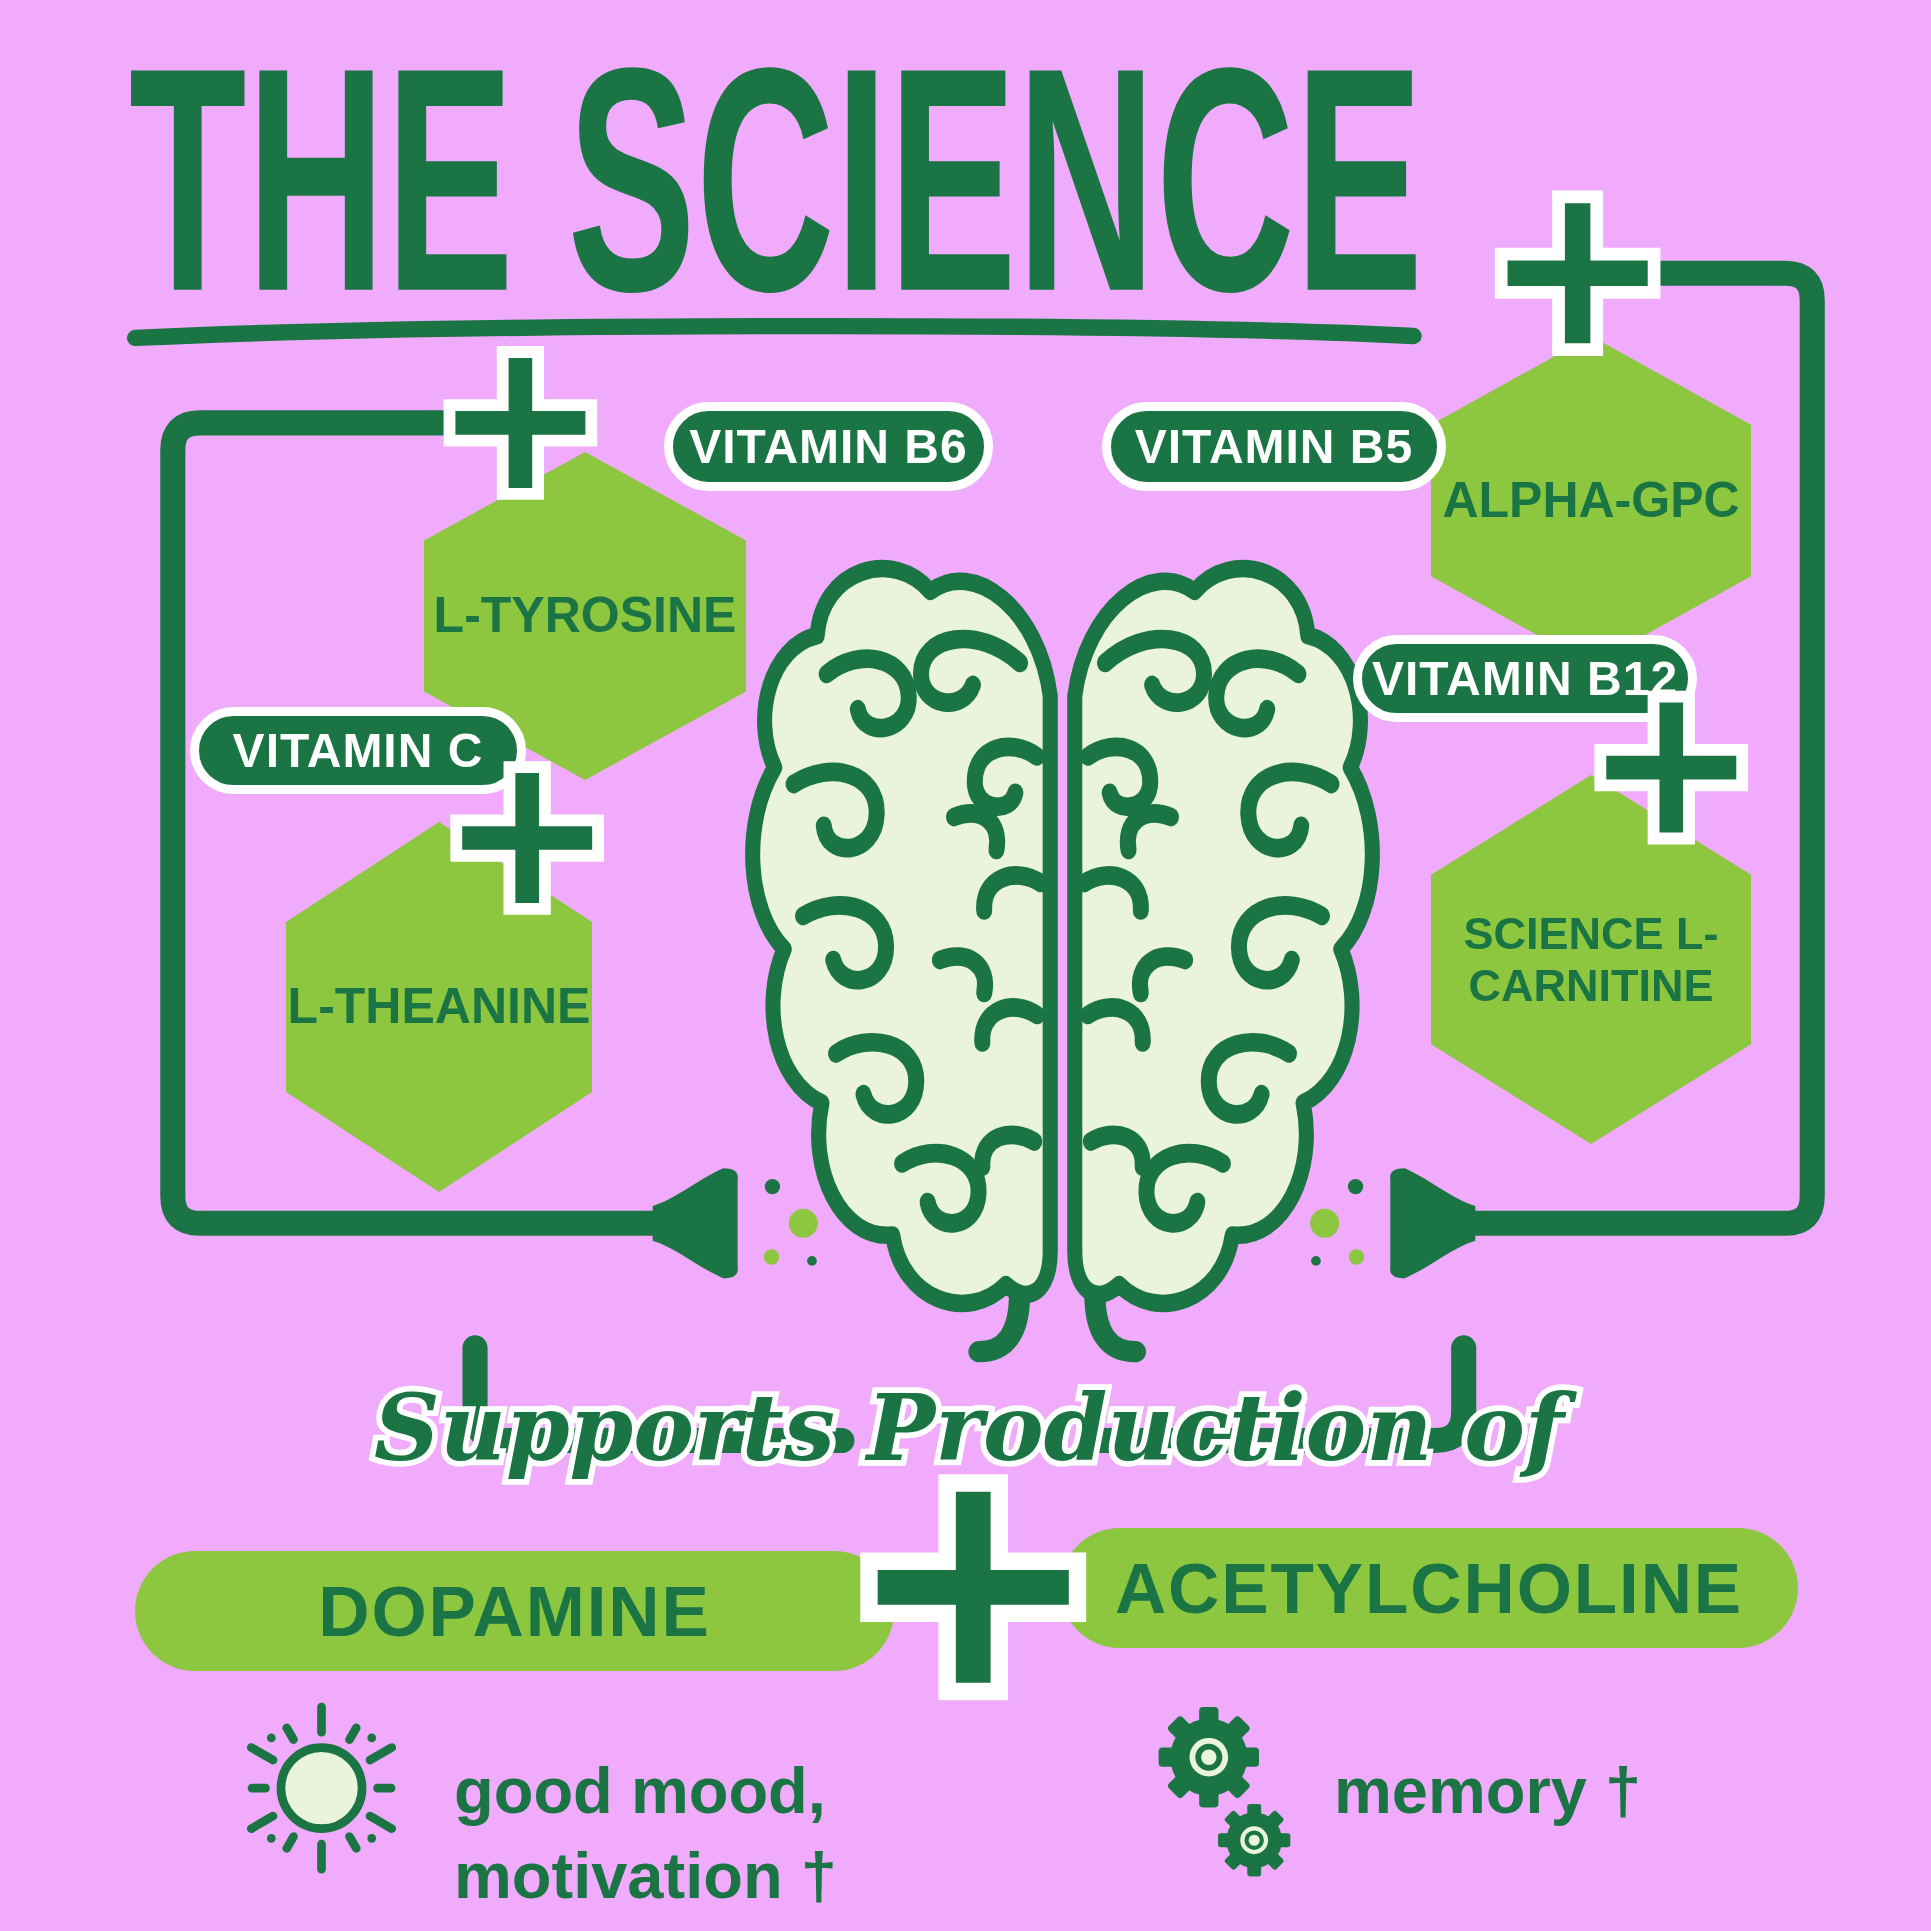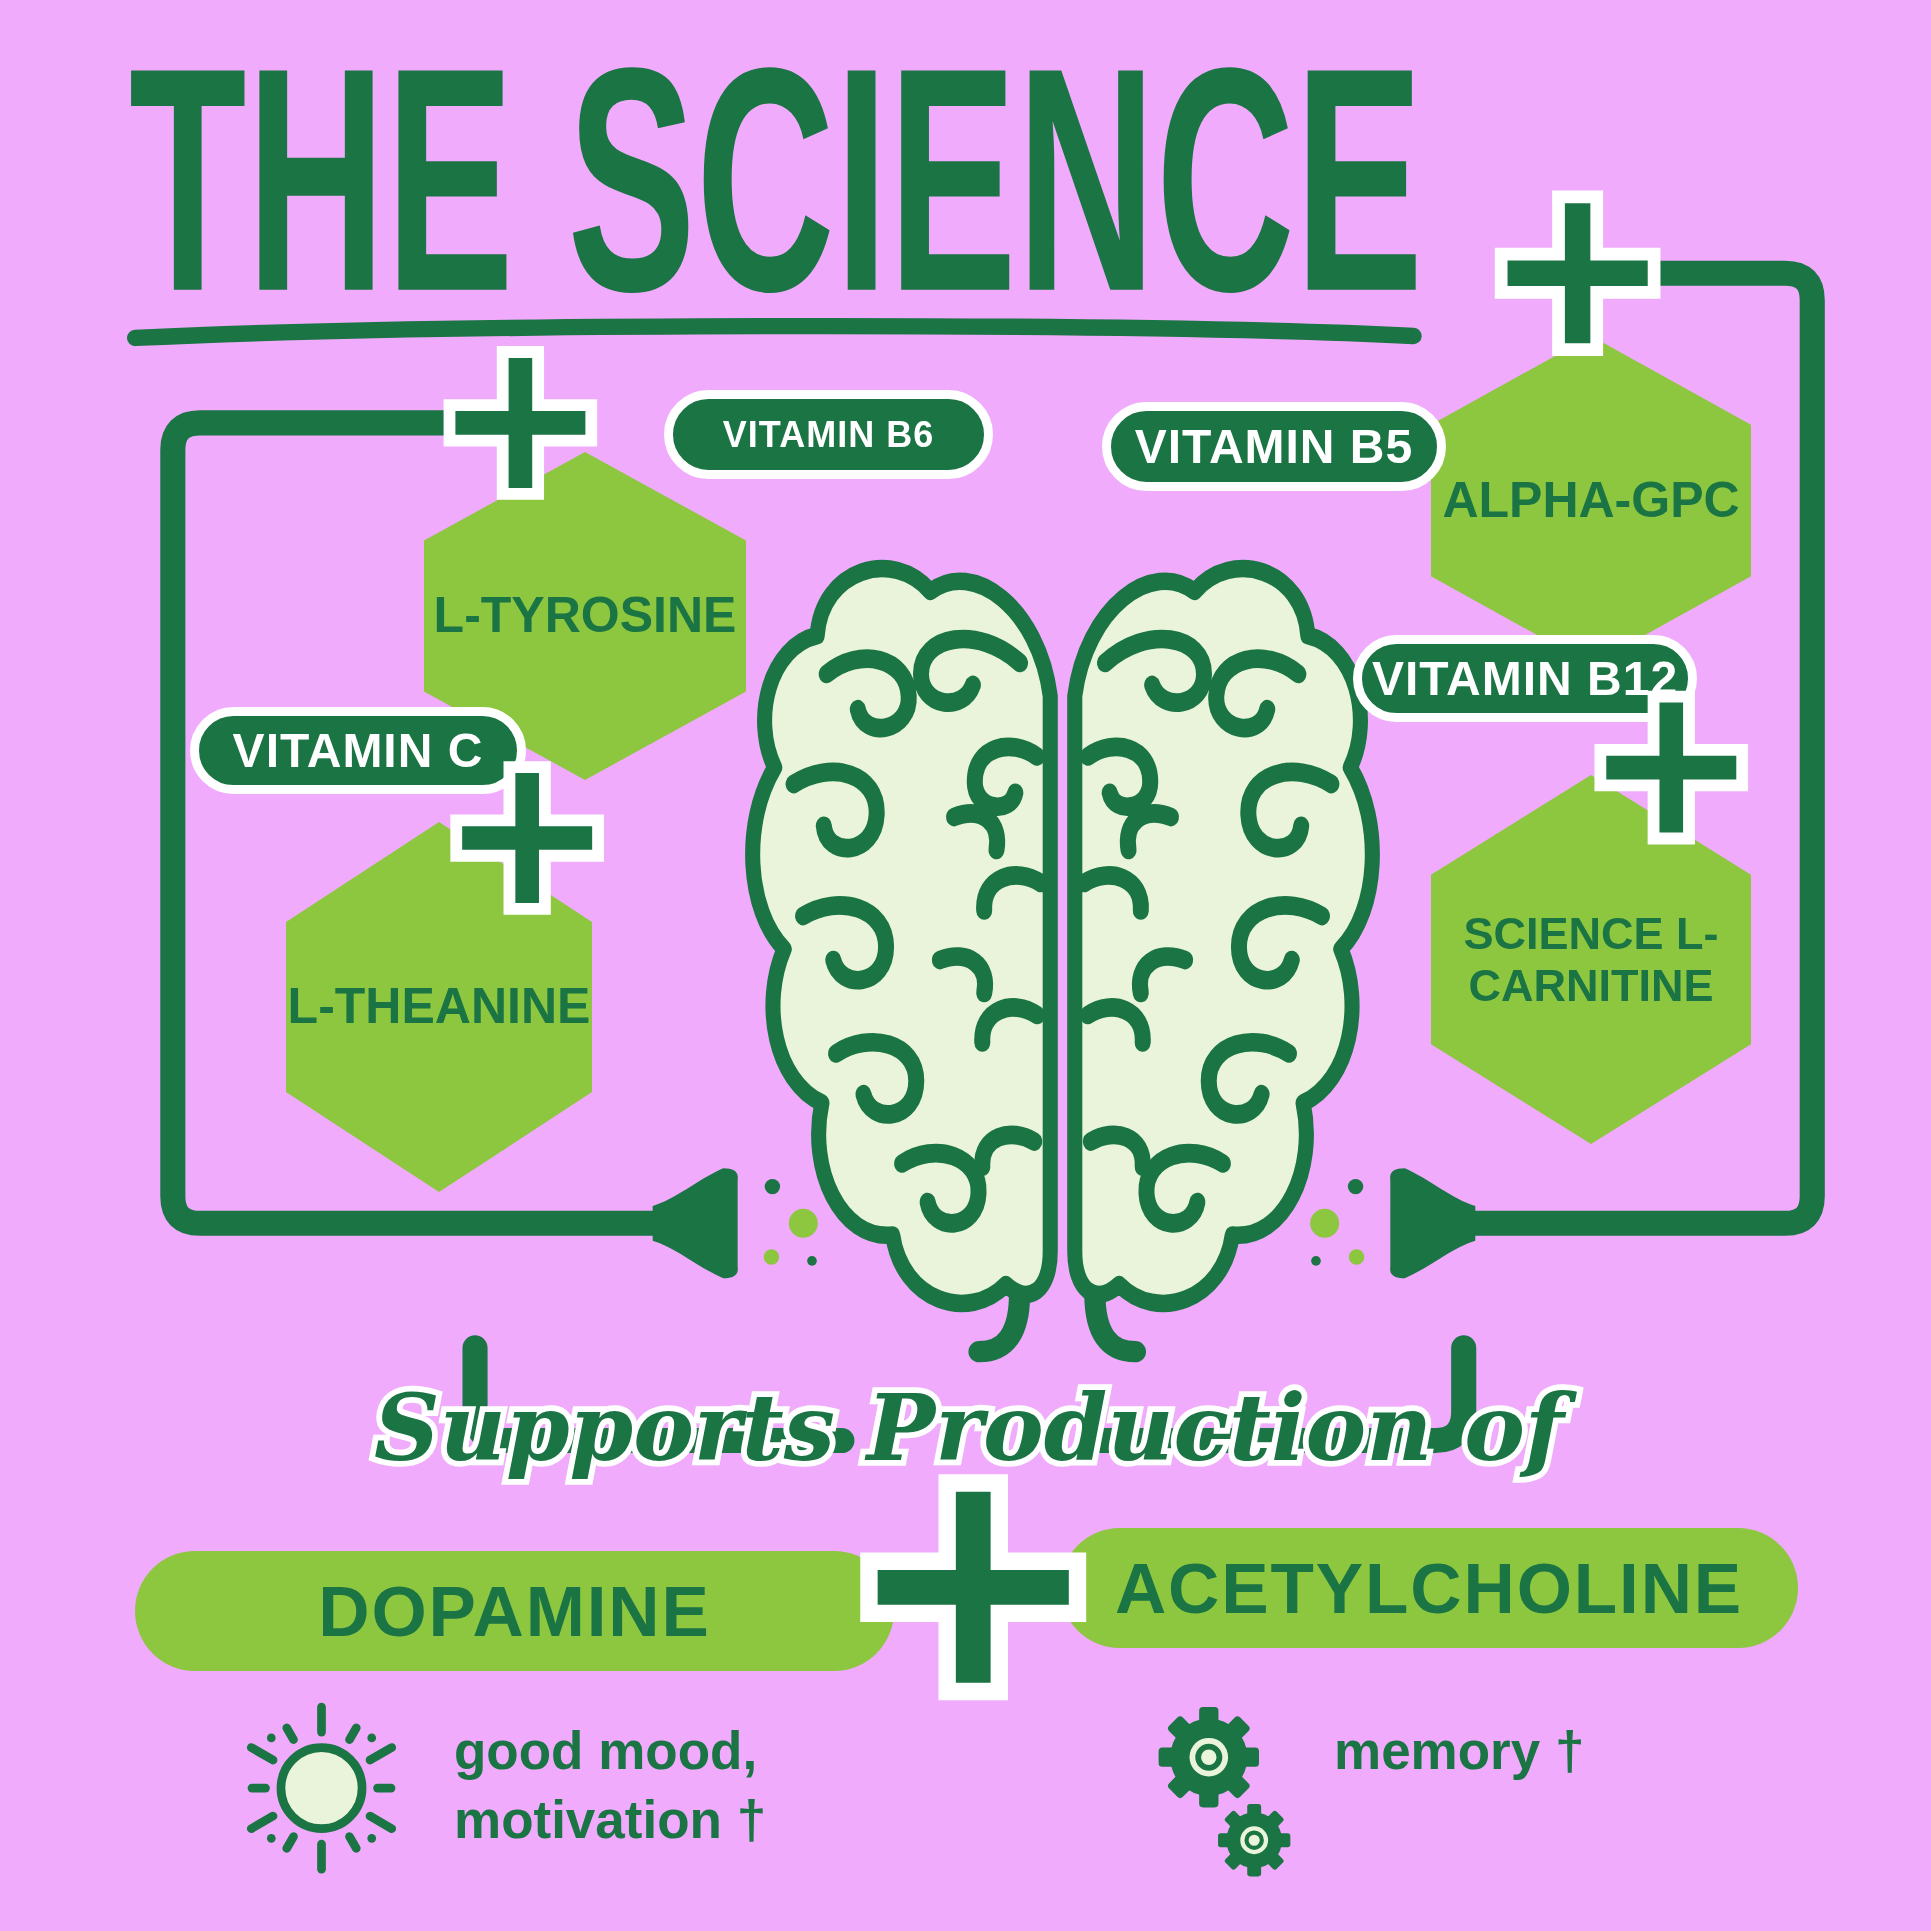--- a/index.html
+++ b/index.html
@@ -29,22 +29,22 @@
   }
   .hex span{white-space:nowrap;}
   .hex span.wrap{white-space:normal;display:block;width:259px;}
 
   .outpill{
     position:absolute;background:var(--bright);border-radius:68px;
     display:flex;align-items:center;justify-content:center;
     color:var(--dark);font-weight:bold;font-size:71px;letter-spacing:1.9px;z-index:1;
   }
   .benefit{
-    position:absolute;color:var(--dark);font-weight:bold;font-size:53px;
-    line-height:1.3;z-index:1;white-space:nowrap;
+    position:absolute;color:var(--dark);font-weight:bold;font-size:65px;
+    line-height:1.3;z-index:1;white-space:nowrap;margin-top:32px;
   }
   .script{
     position:absolute;left:969px;top:1375px;transform:translateX(-50%);
     font-family:"DejaVu Serif",serif;font-style:italic;font-weight:bold;
     color:var(--dark);font-size:91px;z-index:2;white-space:nowrap;
     -webkit-text-stroke:11.6px #fff;paint-order:stroke fill;
   }
   .title-svg{position:absolute;left:127px;top:27px;z-index:2;}
   .brain-svg{position:absolute;left:737px;top:531px;z-index:3;}
 </style>
@@ -119,21 +119,21 @@
           <path d="M 315 555 C 290 542 258 550 260 578"></path>
           <path d="M 230 260 C 260 250 280 265 275 290"></path>
           <path d="M 215 390 C 245 380 268 395 262 420"></path>
         </g>
       </g>
     </defs>
     <use href="#hemi"></use>
     <use href="#hemi" transform="translate(690,0) scale(-1,1)"></use>
   </svg>
 
-  <div class="pill" style="left:664px;top:390px;width:329px;height:89px;font-size:36px;">
+  <div class="pill" style="left:664px;top:402px;width:329px;height:89px;font-size:48px;">
     <span>VITAMIN B6</span>
   </div>
   <div class="pill" style="left:190px;top:707px;width:336px;height:87px;font-size:48px;">
     <span>VITAMIN C</span>
   </div>
   <div class="pill" style="left:1102px;top:402px;width:344px;height:89px;font-size:48px;">
     <span>VITAMIN B5</span>
   </div>
   <div class="pill" style="left:1353px;top:635px;width:344px;height:87px;font-size:48px;">
     <span>VITAMIN B12</span>

